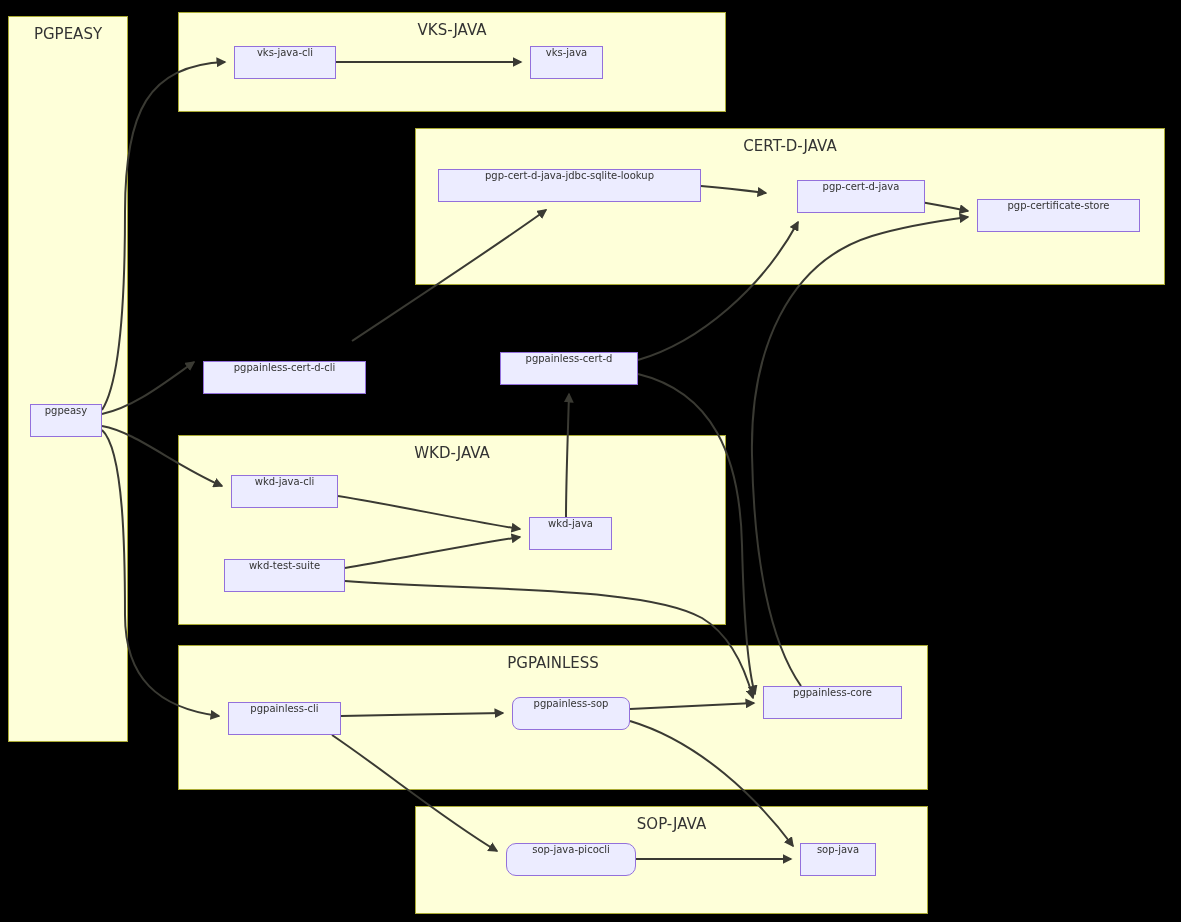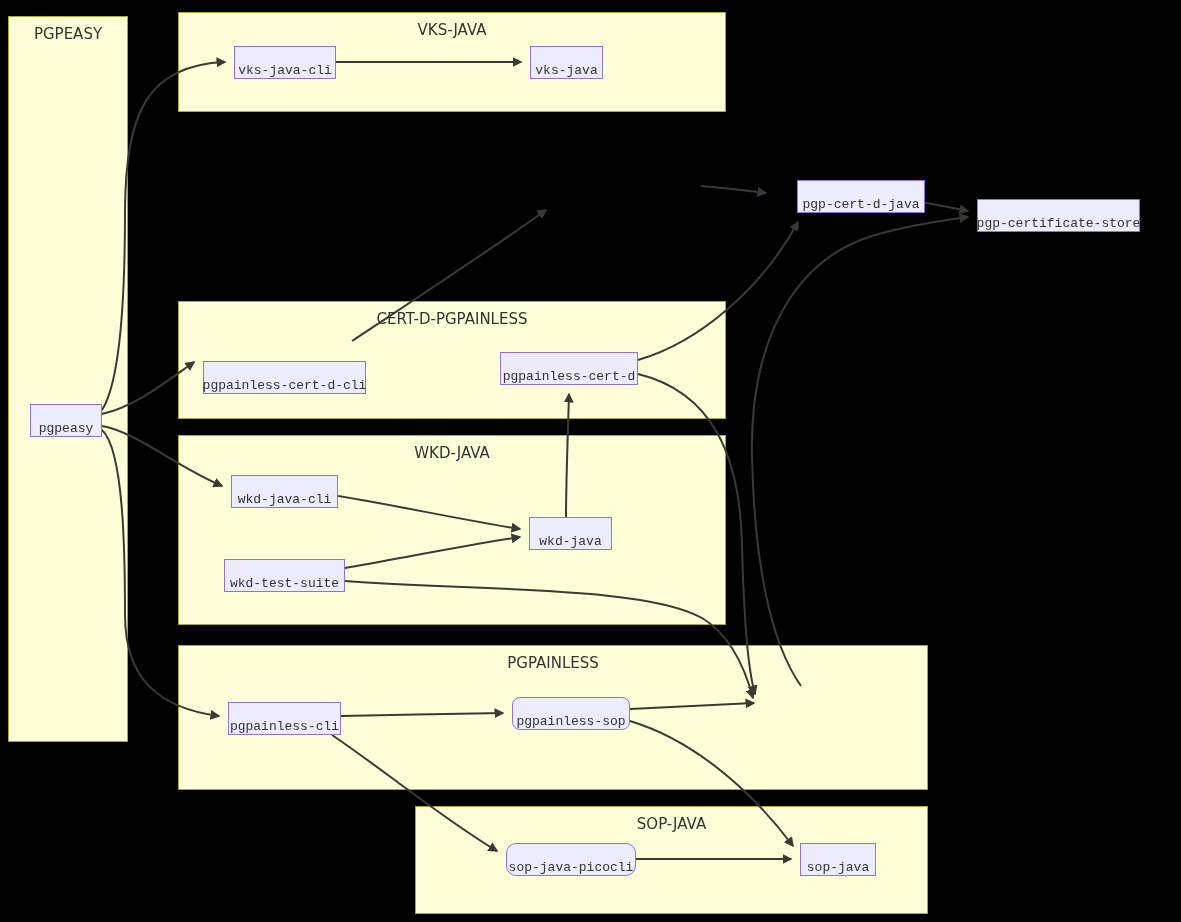--- a/index.html
+++ b/index.html
@@ -31,48 +31,47 @@
     font-size: 15px;
     color: var(--text, #333);
     white-space: nowrap;
   }
   .node {
     position: absolute;
     box-sizing: border-box;
     background: var(--node-fill, #ECECFF);
     border: 1px solid var(--node-stroke, #9370DB);
     color: var(--text, #333);
-    font-size: 13px;
+    font-size: 10px;
     display: flex;
-    align-items: flex-end;
+    align-items: flex-start;
     justify-content: center;
     white-space: nowrap;
-    font-family: Liberation Mono, monospace;
   }
   #edges { pointer-events: none; }
   #edges path.edge {
     fill: none;
     stroke: var(--edge, #333);
     stroke-width: 2;
   }
   #arrowhead-shape { fill: var(--edge, #333); }
 </style>
 </head>
 <body>
 
 <div id="canvas">
   <div id="clusters">
       <div class="cluster" style="left: 8px; top: 16px; width: 120px; height: 726px;">
         <div class="cluster-label">PGPEASY</div>
       </div>
       <div class="cluster" style="left: 178px; top: 12px; width: 548px; height: 100px;">
         <div class="cluster-label">VKS-JAVA</div>
       </div>
-      <div class="cluster" style="left: 178px; top: 301px; width: 548px; height: 118px;">
-        <div class="cluster-label">CERT-D-PGPAINLESS</div>
+      <div class="cluster" style="left: 415px; top: 128px; width: 750px; height: 157px;">
+        <div class="cluster-label">CERT-D-JAVA</div>
       </div>
       <div class="cluster" style="left: 178px; top: 435px; width: 548px; height: 190px;">
         <div class="cluster-label">WKD-JAVA</div>
       </div>
       <div class="cluster" style="left: 178px; top: 645px; width: 750px; height: 145px;">
         <div class="cluster-label">PGPAINLESS</div>
       </div>
       <div class="cluster" style="left: 415px; top: 806px; width: 513px; height: 108px;">
         <div class="cluster-label">SOP-JAVA</div>
       </div>
@@ -107,20 +106,23 @@
   <div id="nodes">
       <div class="node" style="left: 30px; top: 404px; width: 72px; height: 33px;">
         <span>pgpeasy</span>
       </div>
       <div class="node" style="left: 234px; top: 46px; width: 102px; height: 33px;">
         <span>vks-java-cli</span>
       </div>
       <div class="node" style="left: 530px; top: 46px; width: 73px; height: 33px;">
         <span>vks-java</span>
       </div>
+      <div class="node" style="left: 438px; top: 169px; width: 263px; height: 33px;">
+        <span>pgp-cert-d-java-jdbc-sqlite-lookup</span>
+      </div>
       <div class="node" style="left: 797px; top: 180px; width: 128px; height: 33px;">
         <span>pgp-cert-d-java</span>
       </div>
       <div class="node" style="left: 977px; top: 199px; width: 163px; height: 33px;">
         <span>pgp-certificate-store</span>
       </div>
       <div class="node" style="left: 203px; top: 341px; width: 163px; height: 33px; margin-top: 20px;">
         <span>pgpainless-cert-d-cli</span>
       </div>
       <div class="node" style="left: 500px; top: 352px; width: 138px; height: 33px;">
@@ -134,20 +136,23 @@
       </div>
       <div class="node" style="left: 224px; top: 559px; width: 121px; height: 33px;">
         <span>wkd-test-suite</span>
       </div>
       <div class="node" style="left: 228px; top: 702px; width: 113px; height: 33px;">
         <span>pgpainless-cli</span>
       </div>
       <div class="node" style="left: 512px; top: 697px; width: 118px; height: 33px; border-radius: 8px;">
         <span>pgpainless-sop</span>
       </div>
+      <div class="node" style="left: 763px; top: 686px; width: 139px; height: 33px;">
+        <span>pgpainless-core</span>
+      </div>
       <div class="node" style="left: 506px; top: 843px; width: 130px; height: 33px; border-radius: 10px;">
         <span>sop-java-picocli</span>
       </div>
       <div class="node" style="left: 800px; top: 843px; width: 76px; height: 33px;">
         <span>sop-java</span>
       </div>
     </div>
 </div>
 
 </body></html>

